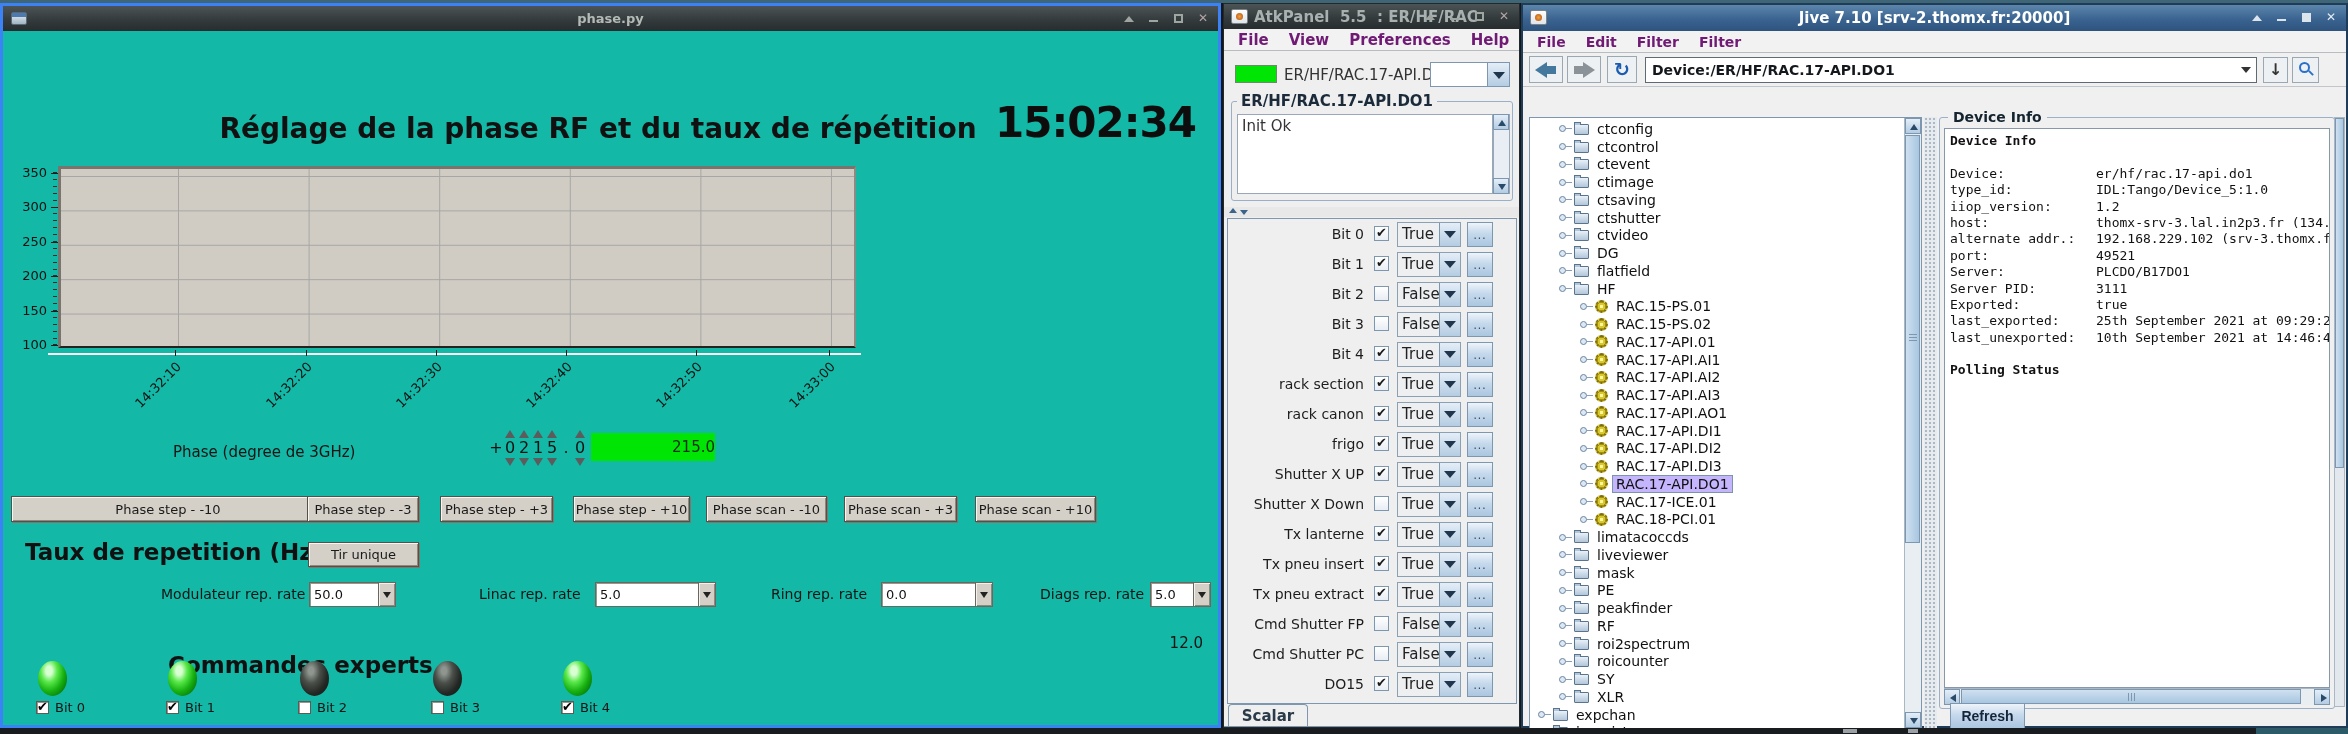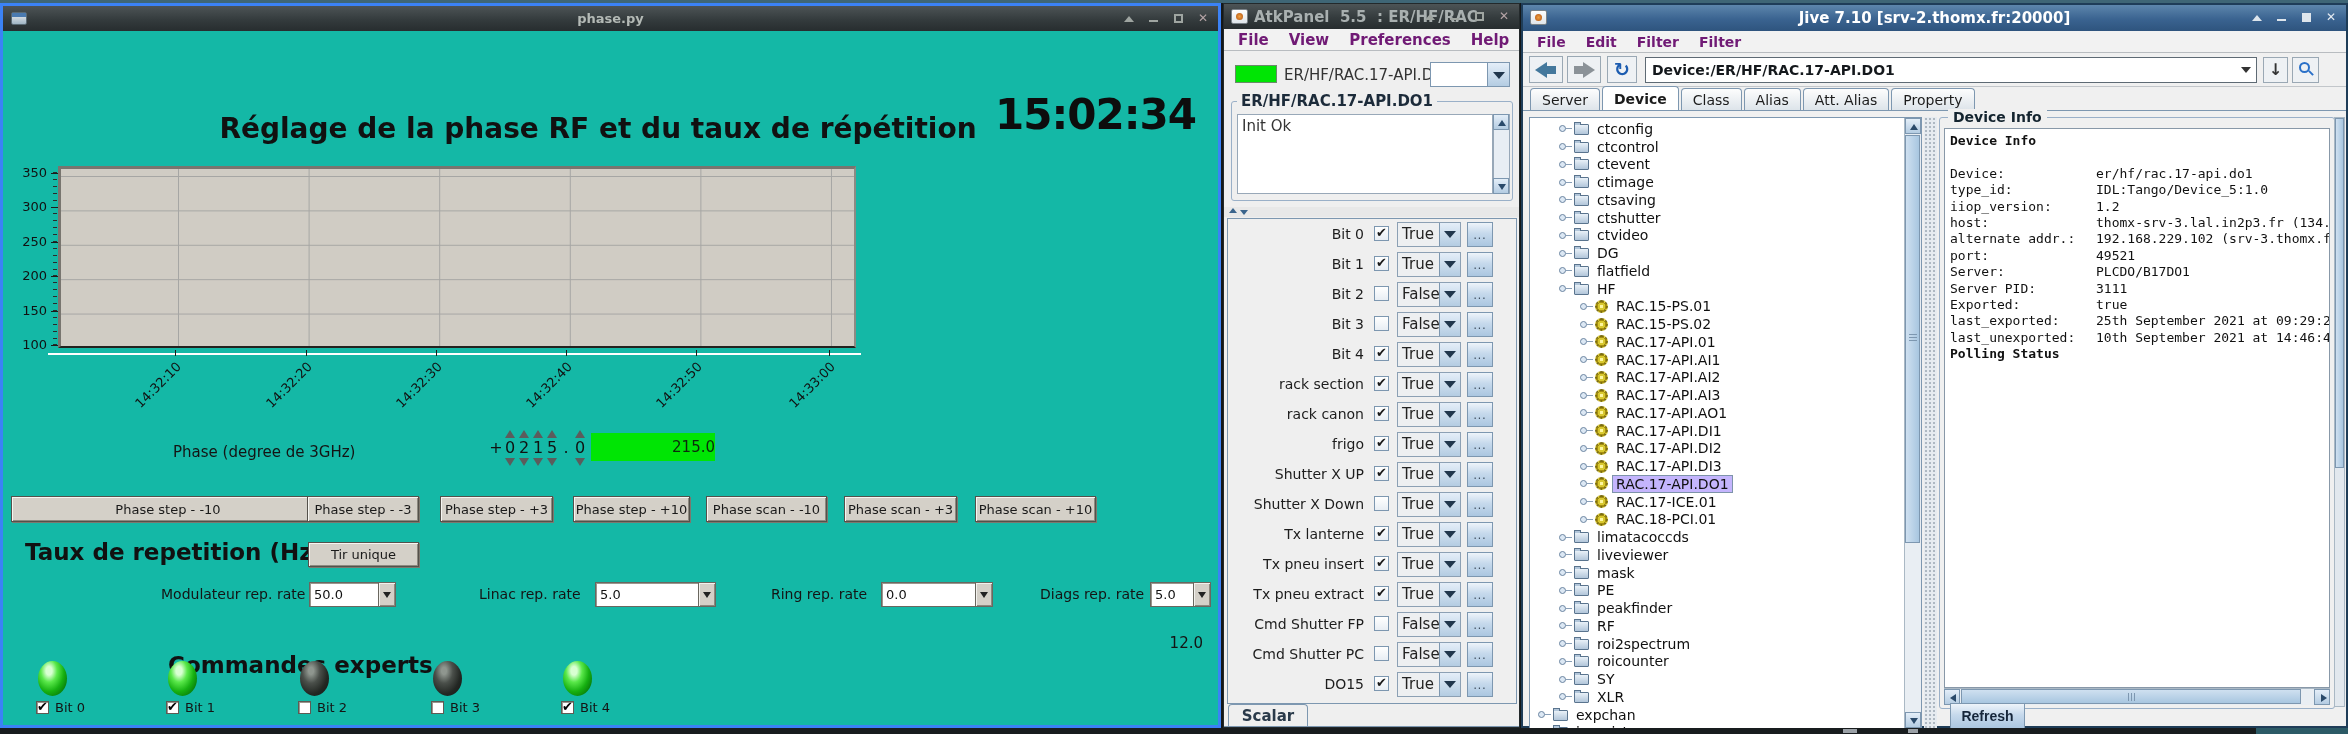--- a/index.html
+++ b/index.html
@@ -28,21 +28,21 @@
   .jwb .wb-shade::before{border-bottom-color:#dde5ec;}
   .jwb .wb-min::before,.jwb .wb-max::before{background:#dde5ec;border-color:#dde5ec;}
   .jwb .wb-min::before{background:#dde5ec;}
   .jwb .wb-close::before{color:#e6ecf2;}
 
   
   #phase-win{left:0;top:3px;width:1221px;height:725px;background:#14b8a6;border:3px solid #3b82f6;}
   .gtk-win-icon{position:absolute;left:8px;top:6px;width:16px;height:13px;background:linear-gradient(#fdfdfd,#cfd8df 40%,#9fb4c4);
     border:1px solid #5a6a74;border-radius:2px;}
   .gtk-win-icon::before{content:"";position:absolute;left:0;top:0;right:0;height:4px;background:#4a7ab0;}
-  .clock{position:absolute;top:84px;right:22px;font-size:42px;font-weight:bold;color:#0d0d0d;letter-spacing:-1px;}
+  .clock{position:absolute;top:92px;right:22px;font-size:42px;font-weight:bold;color:#0d0d0d;letter-spacing:-1px;}
   .phase-heading{position:absolute;left:0;top:106px;width:1190px;text-align:center;font-size:28px;font-weight:bold;color:#111;}
 
   .plot{position:absolute;left:55px;top:160px;width:798px;height:182px;background:#d0ccc4;
     border-top:3px solid #78756f;border-left:3px solid #78756f;border-right:2px solid #8d8a84;border-bottom:2px solid #23221f;
     background-image:linear-gradient(90deg,#a6a6a4 1px,transparent 1px),linear-gradient(#a6a6a4 1px,transparent 1px);
     background-size:130.6px 100%,100% 34.4px;background-position:117px 0,0 7px;}
   .plot-underline{position:absolute;left:45px;top:347px;width:813px;height:2px;background:#fefefe;}
   .minor-ticks{position:absolute;left:50px;top:166px;width:4px;height:177px;
     background:repeating-linear-gradient(to bottom,#2a2a2a 0 1px,transparent 1px 6.9px);}
   .yticks,.xticks,.pbtns,.rates,.leds,.spinner,.menubar,.jtabs,.tree-list,.di-fields{margin:0;padding:0;list-style:none;}
@@ -241,21 +241,21 @@
   .di-group-title{position:absolute;left:8px;top:-9px;background:#f0f0f0;padding:0 5px;
     font-size:14px;font-weight:bold;color:#14242f;}
   .di-box{position:absolute;left:4px;top:10px;width:386px;height:560px;background:#fff;
     border:1px solid #8898a8;overflow:hidden;font-family:"DejaVu Sans Mono",monospace;
     font-size:13px;color:#111;padding:4px 0 0 5px;}
   .di-line{height:16.4px;white-space:pre;}
   .di-head{font-weight:bold;}
   .di-blank{height:16.4px;}
   .di-field{height:16.4px;white-space:nowrap;}
   .di-name{display:inline-block;width:146px;}
-  .di-footer{font-weight:bold;}
+  .di-footer{font-weight:bold;margin-top:16px;}
   .di-hscroll{position:absolute;left:4px;top:570px;width:386px;height:17px;background:#e9eef3;border-top:1px solid #aab8c4;}
   .di-hscroll .msb-left{left:0;top:0;}
   .di-hscroll .msb-right{right:0;top:0;}
   .di-hthumb{position:absolute;left:17px;top:0;width:340px;height:15px;border:1px solid #7d97b0;
     background:linear-gradient(#cfe0f0,#a8c6e0);}
   .di-hthumb::after{content:"";position:absolute;left:166px;top:3px;width:8px;height:8px;
     background:repeating-linear-gradient(90deg,#7d97b0 0 1px,transparent 1px 3px);}
   .refresh-button{position:absolute;left:427px;top:698px;width:75px;height:26px;
     font-size:14px;font-weight:bold;color:#16263a;display:flex;align-items:center;justify-content:center;}
   .di-vscroll{position:absolute;right:1px;top:112px;width:11px;height:590px;background:#e2e8ee;border:1px solid #aab8c4;}
@@ -659,29 +659,20 @@
     <div class="jtoolbar">
       <span class="nav-btn nav-back"></span>
       <span class="nav-btn nav-fwd"></span>
       <span class="refresh-btn">↻</span>
       <span class="addr-field">Device:/ER/HF/RAC.17-API.DO1</span>
       <span class="addr-caret"></span>
       <span class="dl-btn">↓</span>
       <span class="search-btn"></span>
     </div>
 
-    <div class="jtabs">
-
-    <span class="jtab" data-selected="false">Server</span>
-        <span class="jtab" data-selected="true">Device</span>
-        <span class="jtab" data-selected="false">Class</span>
-        <span class="jtab" data-selected="false">Alias</span>
-        <span class="jtab" data-selected="false">Att. Alias</span>
-        <span class="jtab" data-selected="false">Property</span>
-      </div>
 
     <div class="tree-panel">
       <div class="tree-list">
 
       <div class="trow" data-depth="1" data-icon="folder">
           <span class="tree-handle"></span>
           <span class="folder-icon"></span>
 
           <span class="tree-label">ctconfig</span>
         </div>

